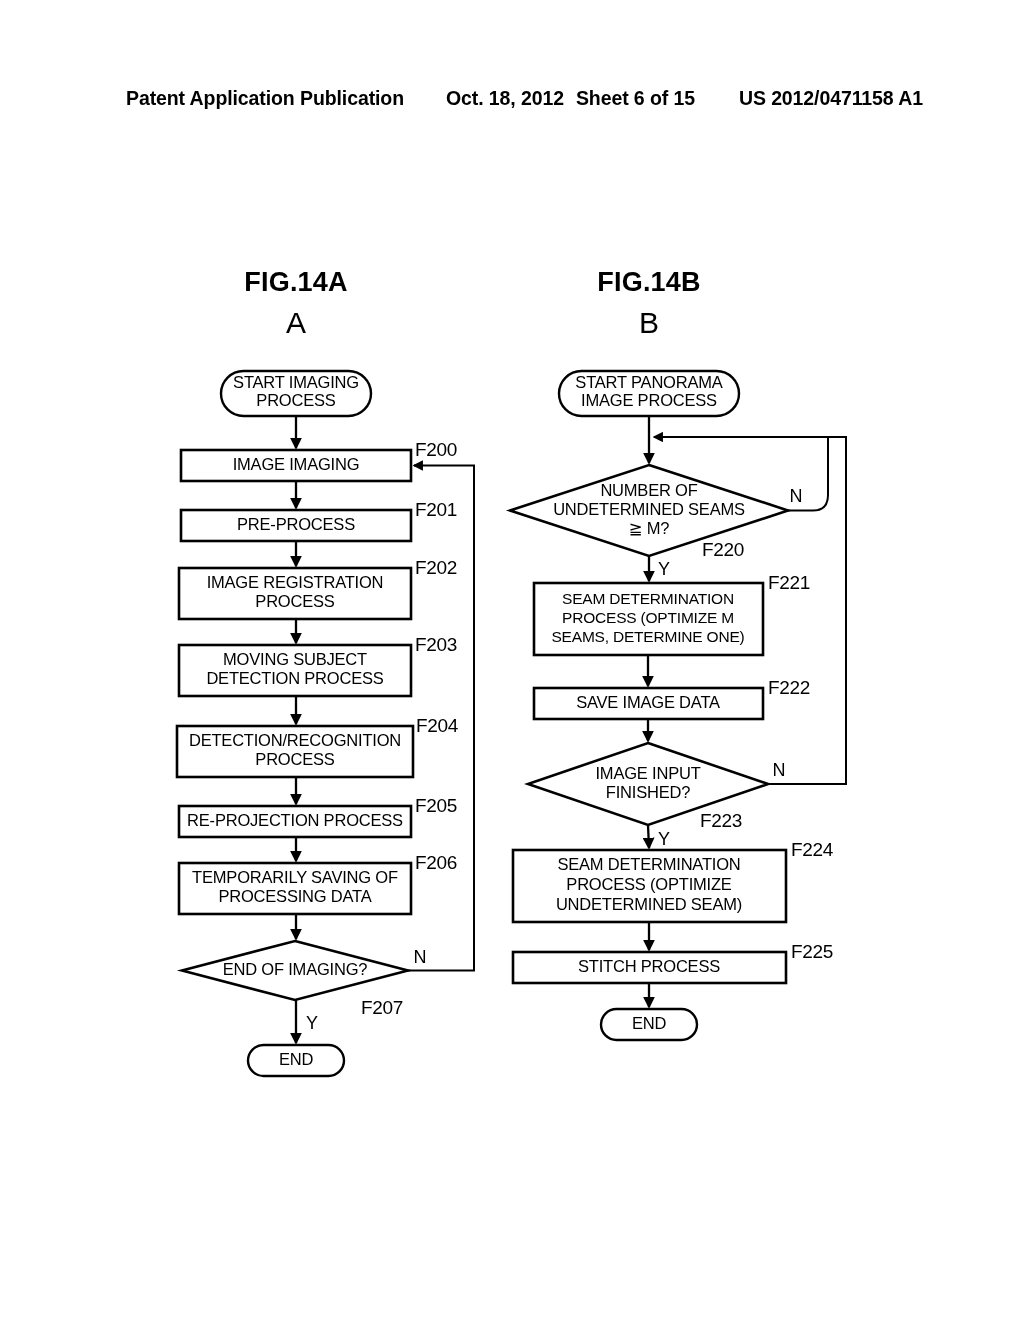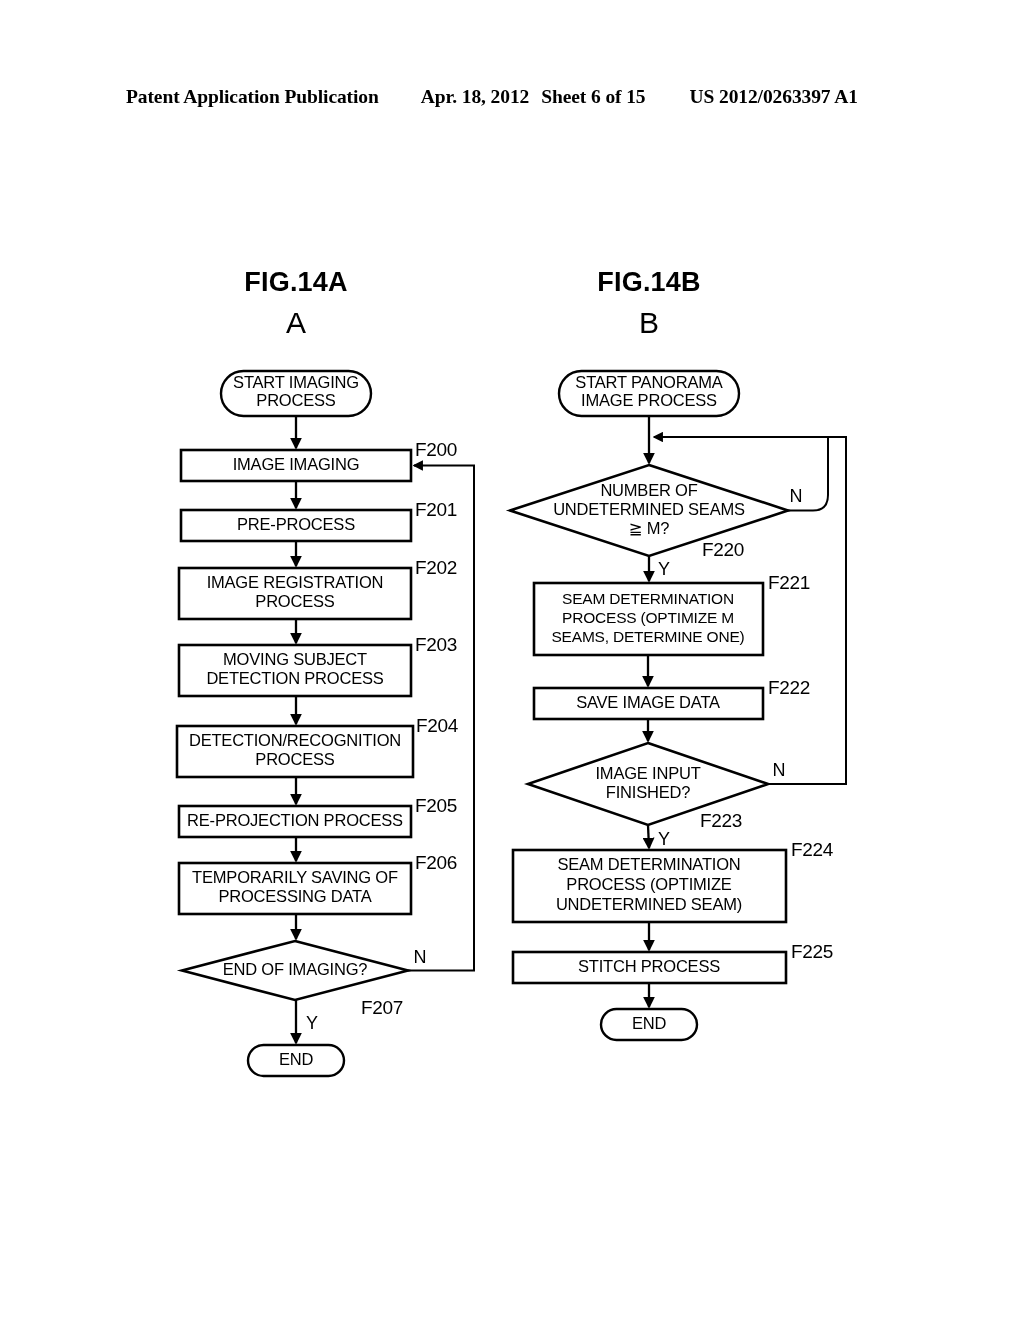--- a/index.html
+++ b/index.html
@@ -25,23 +25,23 @@
     width: 1024px;
     height: 26px;
   }
   #page-header .hdr-row {
     position: absolute;
     left: 126px;
     top: 0;
     width: 772px;
     height: 26px;
     display: flex;
-    align-items: center;
+    align-items: flex-end;
     white-space: nowrap;
-    font-family: Liberation Serif, serif;
+    font-family: Liberation Sans, sans-serif;
     font-weight: bold;
     font-size: 19.5px;
     letter-spacing: -0.1px;
   }
   #page-header .pub-title { flex: 0 0 auto; }
   #page-header .gap-a { flex: 0 0 42px; }
   #page-header .pub-date { flex: 0 0 auto; }
   #page-header .gap-b { flex: 0 0 12px; }
   #page-header .sheet-no { flex: 0 0 auto; }
   #page-header .gap-c { flex: 0 0 44px; }
@@ -128,25 +128,25 @@
     dominant-baseline: middle;
   }
 </style>
 </head>
 <body>
 
 <div id="page-header">
   <div class="hdr-row">
     <span class="pub-title">Patent Application Publication</span>
     <span class="gap-a"></span>
-    <span class="pub-date">Apr. 18, 2012</span>
+    <span class="pub-date">Oct. 18, 2012</span>
     <span class="gap-b"></span>
     <span class="sheet-no">Sheet 6 of 15</span>
     <span class="gap-c"></span>
-    <span class="pub-number">US 2012/0263397 A1</span>
+    <span class="pub-number">US 2012/0471158 A1</span>
   </div>
 </div>
 
 <div id="figure-stage">
   <svg id="flow-svg" viewBox="0 0 1024 1320" xmlns="http://www.w3.org/2000/svg">
     <defs>
       <marker id="arrow" viewBox="0 0 10 10" refX="8.6" refY="5" markerWidth="5.2" markerHeight="5.2" orient="auto-start-reverse">
         <path d="M 0 0 L 10 5 L 0 10 z" fill="#000000"></path>
       </marker>
     </defs>

